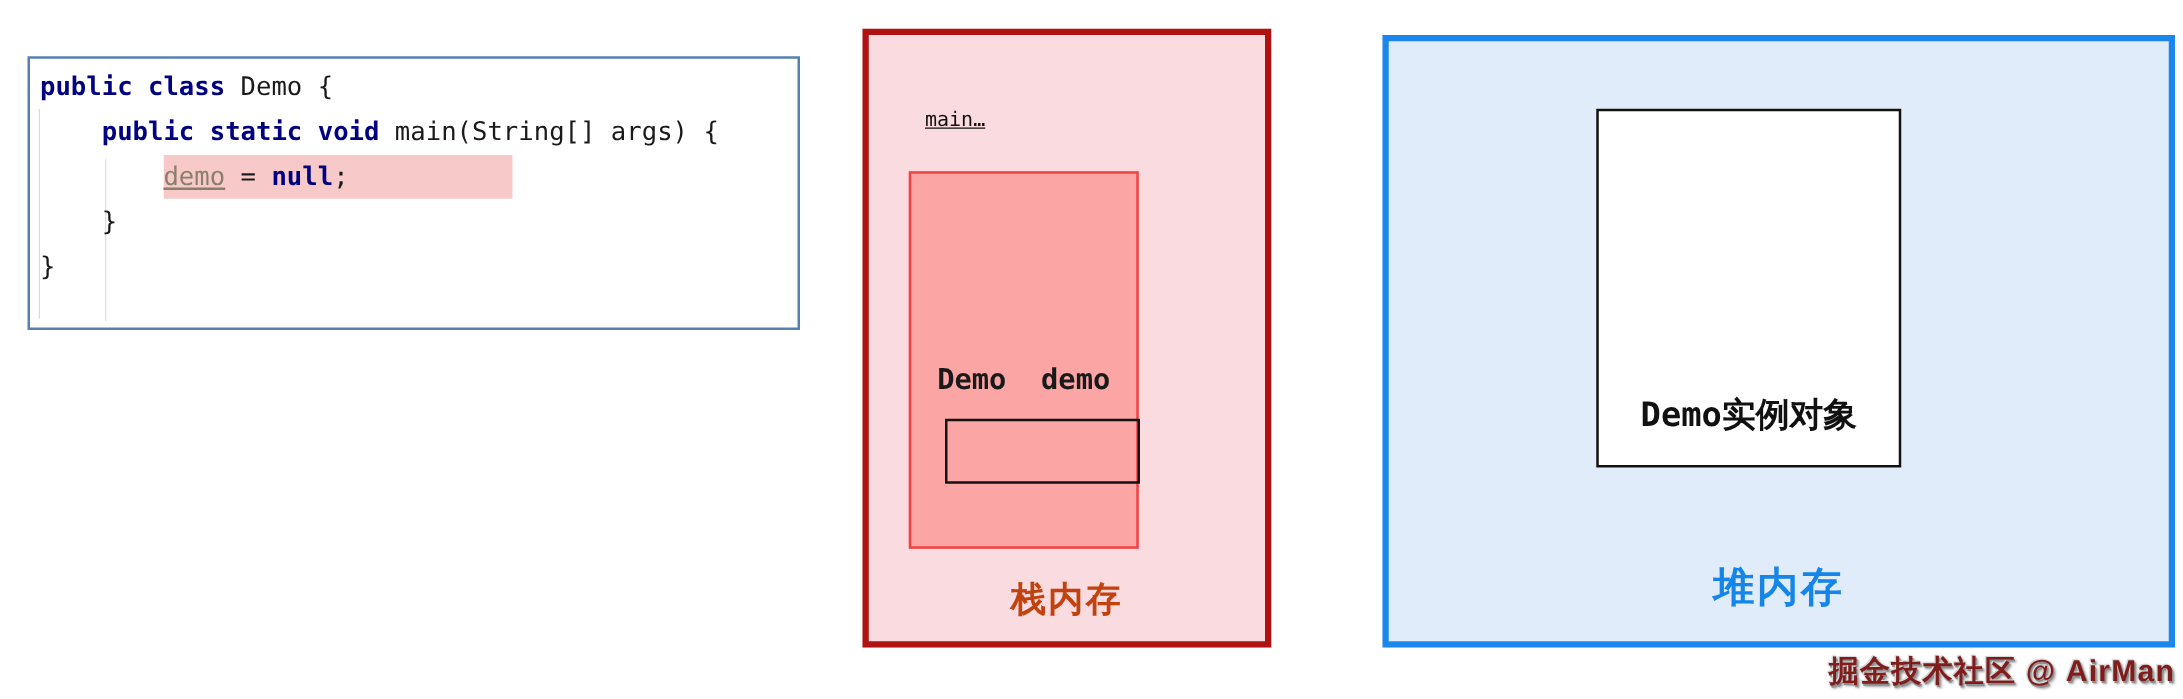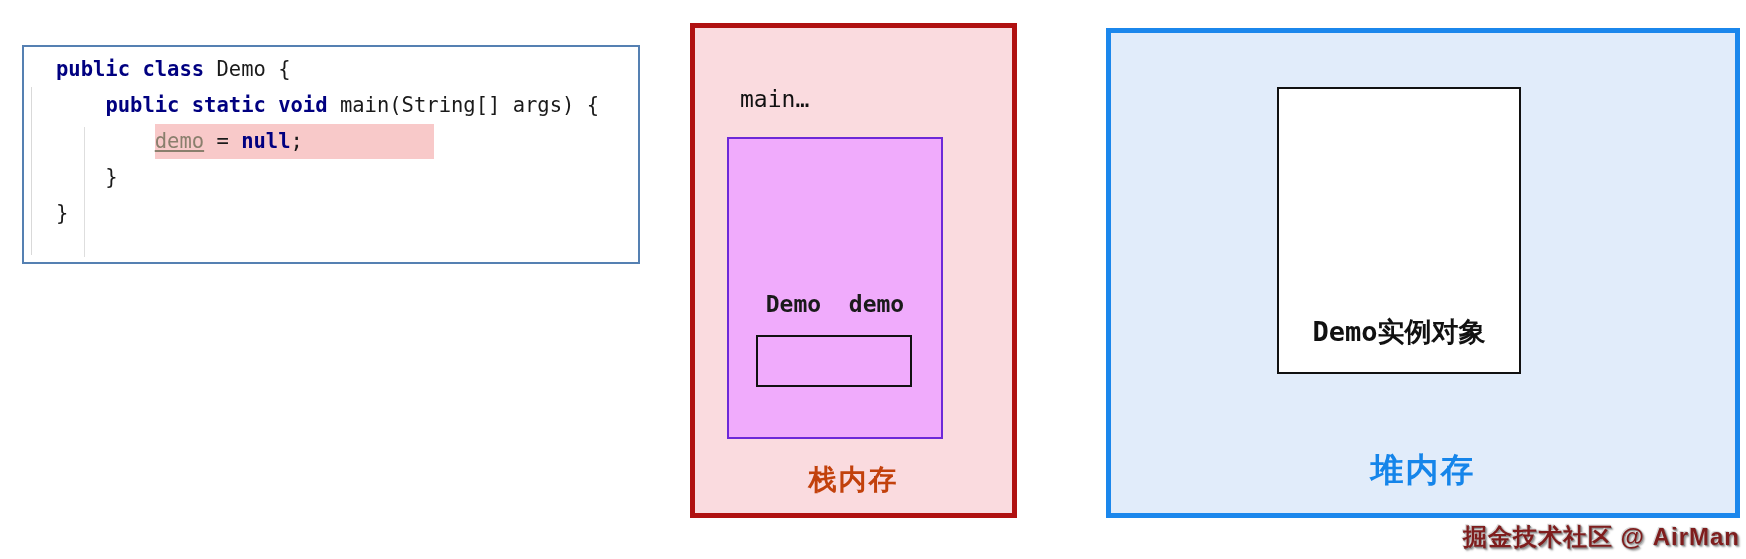--- a/index.html
+++ b/index.html
@@ -10,40 +10,40 @@
 
   
   .code-panel{
     position:absolute;left:22px;top:45px;width:618px;height:219px;
     background:#ffffff;border:2px solid #5580b2;box-sizing:border-box;
   }
   .gutter-line{position:absolute;left:7px;top:40px;width:1px;height:168px;background:#d9d9d9;}
   .indent-guide{position:absolute;left:60px;top:80px;width:1px;height:130px;background:#dedede;}
   .code-lines{
     position:absolute;left:0;top:1px;right:0;padding:3px 0 0 8px;
-    font-family:"DejaVu Sans Mono", monospace;font-size:20.5px;line-height:36px;color:#1a1a1a;margin-left:24px;
+    font-family:"DejaVu Sans Mono", monospace;font-size:20.5px;line-height:36px;color:#1a1a1a;
   }
   .code-line{white-space:pre;height:36px;}
   .code-line span{white-space:pre;}
   .kw{color:#000080;font-weight:bold;}
   .var{color:#8a7f6d;text-decoration:underline;}
   .hl{background:#f8c9c9;padding:5px 131px 6px 0;}
 
   
   .stack-box{
     position:absolute;left:690px;top:23px;width:327px;height:495px;box-sizing:border-box;
     background:#fadbdf;border:5px solid #b01111;
   }
   .stack-frame-label{
     position:absolute;left:45px;top:58px;
-    font-family:"DejaVu Sans Mono", monospace;font-size:23px;color:#111;
+    font-family:"DejaVu Sans Mono", monospace;font-size:16px;color:#111;text-decoration:underline;
   }
   .stack-frame{
-    position:absolute;left:32px;top:109px;width:216px;height:302px;box-sizing:border-box;
-    background:#f0abfc;border:2px solid #6d28d9;
+    position:absolute;left:32px;top:109px;width:184px;height:302px;box-sizing:border-box;
+    background:#fca5a5;border:2px solid #ef4444;
   }
   .var-label{
     position:absolute;left:0;top:152px;width:100%;text-align:center;white-space:pre;
     font-family:"DejaVu Sans Mono", monospace;font-weight:bold;font-size:23px;color:#1a1a1a;
   }
   .var-slot{
     position:absolute;left:27px;top:196px;width:156px;height:52px;box-sizing:border-box;
     border:2px solid #111;background:transparent;
   }
   .stack-title{

